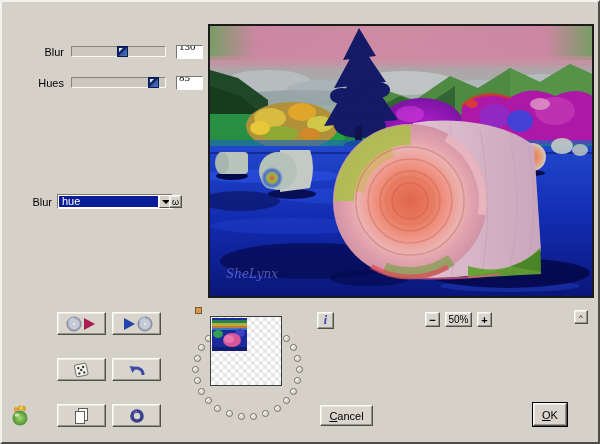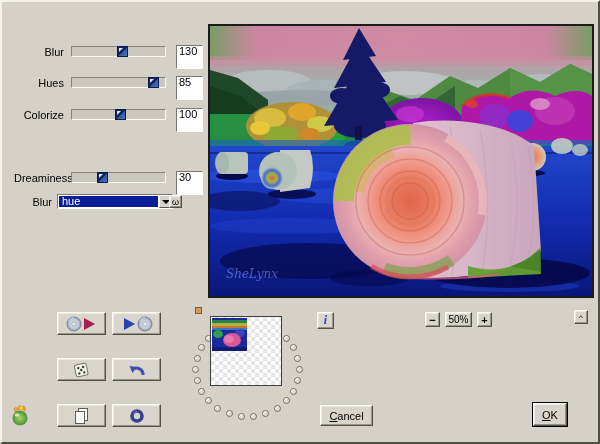--- a/index.html
+++ b/index.html
@@ -10,23 +10,23 @@
     background:linear-gradient(90deg,#0b16cf 0%,#2a52dc 35%,#8fb2ec 100%);
     color:#fff;font-weight:bold;font-size:12px;line-height:17px;padding-left:5px;box-sizing:border-box;}
   .srow{position:absolute;left:12px;width:200px;height:15px;margin-top:14px;}
   .slbl{position:absolute;left:0;top:1px;width:50px;text-align:right;}
   .strack{position:absolute;left:57px;top:1px;width:95px;height:11px;box-sizing:border-box;
     background:#cbc7bf;border:1px solid;border-color:#87857b #fbfaf6 #fbfaf6 #87857b;}
   .sthumb{position:absolute;top:-1px;width:11px;height:11px;box-sizing:border-box;
     background:linear-gradient(135deg,#0e2468 55%,#33589e 55%,#4a77c0);border:1px solid #091a4e;}
   .sthumb::after{content:"";position:absolute;left:1px;top:1px;width:0;height:0;
     border-left:4px solid #fff;border-bottom:4px solid transparent;opacity:.9;}
-  .sval{position:absolute;left:162px;top:0;width:27px;height:24px;box-sizing:border-box;
+  .sval{position:absolute;left:162px;top:0;width:27px;height:14px;box-sizing:border-box;
     border:1px solid;border-color:#7a786e #fdfcf8 #fdfcf8 #7a786e;background:#fff;
-    font-family:Liberation Sans, sans-serif;font-size:11px;padding:0 0 12px 2px;}
+    font-family:Liberation Serif, serif;font-size:11px;padding:0 0 12px 2px;}
   .dd{position:absolute;left:55px;top:192px;width:116px;height:15px;background:#fff;box-sizing:border-box;
     border:1px solid;border-color:#7a786e #fdfcf8 #fdfcf8 #7a786e;}
   .dd-sel{position:absolute;left:1px;top:1px;right:14px;bottom:1px;background:#0a1c96;color:#fff;
     line-height:11px;padding-left:3px;overflow:hidden;}
   .dd-btn{position:absolute;right:0;top:0;width:13px;height:13px;background:#d5d1c8;box-sizing:border-box;
     border:1px solid;border-color:#fbfaf6 #57554d #57554d #fbfaf6;}
   .dd-arrow{position:absolute;left:2px;top:4px;width:0;height:0;
     border-left:4px solid transparent;border-right:4px solid transparent;border-top:4px solid #000;}
   .b3{position:absolute;background:#d9d5cc;box-sizing:border-box;cursor:pointer;
     border:1px solid;border-color:#fdfcf6 #50504a #50504a #fdfcf6;
@@ -65,34 +65,20 @@
       <div class="sthumb" style="left: 45.1px;"></div>
     </div>
     <input class="sval" value="130" style="">
   </div>
   <div class="srow" style="top:60px">
     <span class="slbl">Hues</span>
     <div class="strack">
       <div class="sthumb" style="left: 76.26px;"></div>
     </div>
     <input class="sval" value="85" style="">
-  </div>
-  <div class="srow" style="top:92px">
-    <span class="slbl">Colorize</span>
-    <div class="strack">
-      <div class="sthumb" style="left: 42.64px;"></div>
-    </div>
-    <input class="sval" value="100" style="">
-  </div>
-  <div class="srow" style="top:155px">
-    <span class="slbl">Dreaminess</span>
-    <div class="strack">
-      <div class="sthumb" style="left: 24.6px;"></div>
-    </div>
-    <input class="sval" value="30" style="">
   </div>
 
   <span class="slbl" style="position:absolute;top:194px">Blur</span>
   <div class="dd">
     <div class="dd-sel">hue</div>
     <div class="dd-btn">
       <span class="dd-arrow"></span>
     </div>
   </div>
   <div class="b3" style="left:167px;top:193px;width:13px;height:13px;font-size:9px">

